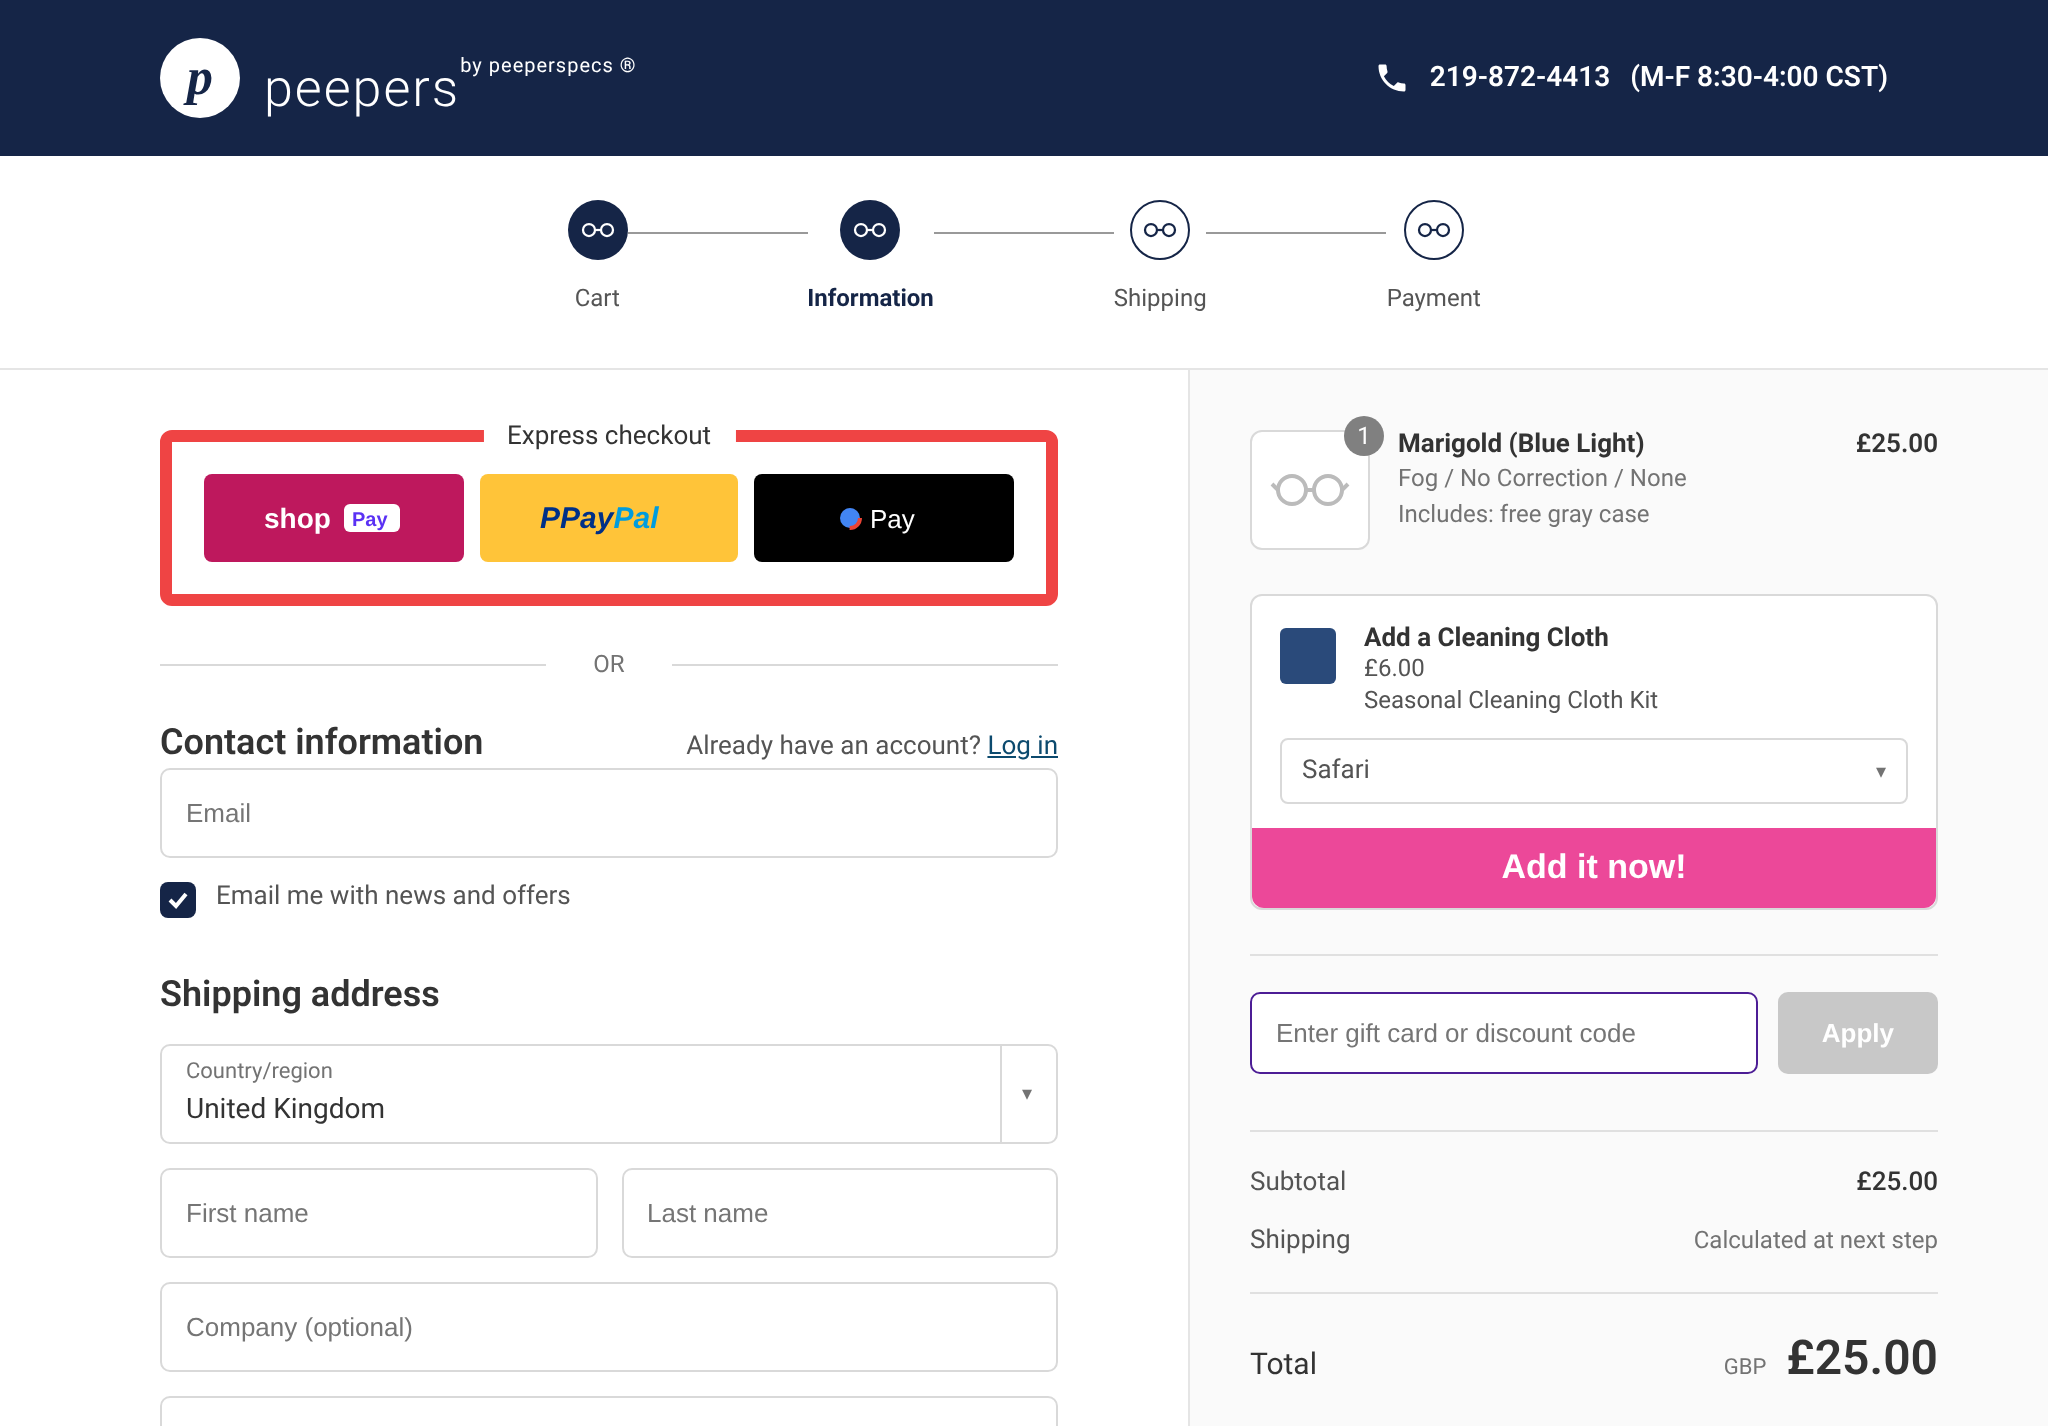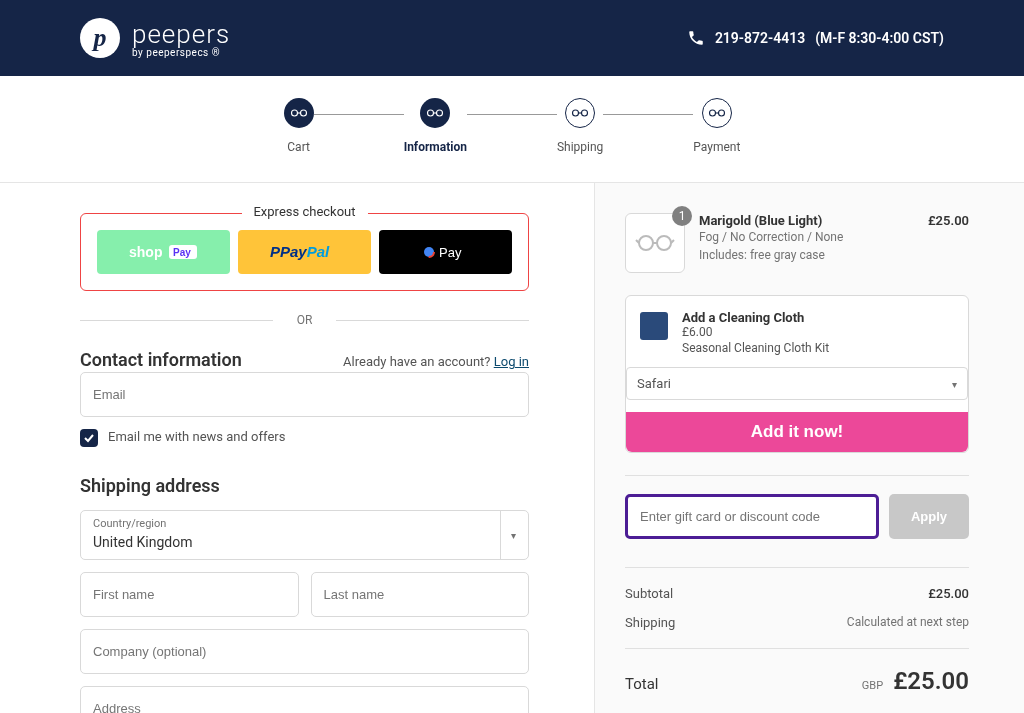--- a/index.html
+++ b/index.html
@@ -1,40 +1,40 @@
 <!DOCTYPE html>
 <html><head>
 <meta charset="utf-8">
 <style>
 * { box-sizing: border-box; margin: 0; padding: 0; }
 body { font-family: -apple-system, BlinkMacSystemFont, "Segoe UI", Roboto, sans-serif; color: #333; background: #fff; }
 .header { background: #152547; color: #fff; padding: 18px 80px; display: flex; justify-content: space-between; align-items: center; }
 .logo-wrap { display: flex; align-items: center; gap: 12px; }
 .logo-circle { width: 40px; height: 40px; background: #fff; border-radius: 50%; display: flex; align-items: center; justify-content: center; font-family: serif; font-style: italic; font-size: 26px; color: #152547; font-weight: bold; }
-.logo-text { display: flex; flex-direction: column; }
+.logo-text { display: flex; flex-direction: row; margin-top: 12px; }
 .logo-main { font-size: 26px; letter-spacing: 1px; font-weight: 300; }
 .logo-sub { font-size: 10px; letter-spacing: 0.5px; margin-top: -2px; }
 .phone-wrap { display: flex; align-items: center; gap: 10px; font-size: 14px; font-weight: 600; }
 .phone-icon { width: 18px; height: 18px; }
 .progress { display: flex; align-items: center; justify-content: center; padding: 22px 0 28px; border-bottom: 1px solid #e5e5e5; }
 .step { display: flex; flex-direction: column; align-items: center; gap: 12px; }
 .step-circle { width: 30px; height: 30px; border-radius: 50%; display: flex; align-items: center; justify-content: center; }
 .step-circle.active { background: #152547; }
 .step-circle.inactive { border: 1px solid #152547; background: #fff; }
 .step-label { font-size: 12px; color: #555; }
 .step-label.bold { font-weight: 700; color: #152547; }
 .connector { width: 90px; height: 1px; background: #999; margin-bottom: 24px; }
 .main { display: flex; }
 .left { flex: 1; padding: 30px 65px 30px 80px; }
 .right { width: 430px; padding: 30px 55px 30px 30px; border-left: 1px solid #e5e5e5; background: #fafafa; }
-.express-box { border: 1px solid #ef4444; border-radius: 6px; padding: 16px; margin-bottom: 22px; position: relative; }
+.express-box { border: 6px solid #ef4444; border-radius: 6px; padding: 16px; margin-bottom: 22px; position: relative; }
 .express-title { position: absolute; top: -10px; left: 50%; transform: translateX(-50%); background: #fff; padding: 0 12px; font-size: 13px; color: #333; }
 .pay-buttons { display: flex; gap: 8px; }
 .pay-btn { flex: 1; height: 44px; border-radius: 4px; border: none; display: flex; align-items: center; justify-content: center; cursor: pointer; }
-.shoppay { background: #86efac; }
+.shoppay { background: #be185d; }
 .paypal { background: #ffc439; }
 .gpay { background: #000; }
 .divider-or { text-align: center; font-size: 12px; color: #737373; margin: 22px 0; position: relative; }
 .divider-or::before, .divider-or::after { content: ""; position: absolute; top: 50%; width: 43%; height: 1px; background: #d9d9d9; }
 .divider-or::before { left: 0; }
 .divider-or::after { right: 0; }
 .section-head { display: flex; justify-content: space-between; align-items: baseline; margin-bottom: 2px; }
 .section-title { font-size: 18px; font-weight: 600; color: #333; }
 .login-text { font-size: 13px; color: #545454; }
 .login-link { color: #0c4a6e; cursor: pointer; text-decoration: underline; }
@@ -54,24 +54,24 @@
 .item-details { flex: 1; }
 .item-name { font-weight: 700; font-size: 13px; color: #333; }
 .item-sub { font-size: 12px; color: #737373; line-height: 1.5; }
 .item-price { font-weight: 600; font-size: 13px; }
 .upsell-card { border: 1px solid #d9d9d9; border-radius: 6px; padding: 14px 0 0; background: #fff; margin-bottom: 22px; }
 .upsell-top { display: flex; gap: 14px; padding: 0 14px 12px; }
 .upsell-thumb { width: 28px; height: 28px; background: #2a4a7a; border-radius: 3px; margin-top: 2px; }
 .upsell-name { font-weight: 700; font-size: 13px; }
 .upsell-price { font-size: 12px; color: #545454; }
 .upsell-desc { font-size: 12px; color: #545454; margin-top: 2px; }
-.upsell-select { margin: 0 0 0; border: 1px solid #d9d9d9; border-radius: 4px; padding: 8px 10px; font-size: 13px; color: #545454; position: relative; }
+.upsell-select { margin: 0 14px 0; border: 1px solid #d9d9d9; border-radius: 4px; padding: 8px 10px; font-size: 13px; color: #545454; position: relative; }
 .upsell-btn { width: 100%; background: #ec4899; color: #fff; border: none; padding: 10px; font-size: 17px; font-weight: 600; border-radius: 0 0 6px 6px; cursor: pointer; margin-top: 12px; }
 .discount-row { display: flex; gap: 10px; margin-bottom: 28px; }
-.discount-input { flex: 1; border: 3px solid #4c1d95; border-radius: 5px; padding: 12px; font-size: 13px; color: #737373; background: #fff; }
+.discount-input { flex: 1; border: 1px solid #4c1d95; border-radius: 5px; padding: 12px; font-size: 13px; color: #737373; background: #fff; }
 .apply-btn { background: #c8c8c8; color: #fff; border: none; border-radius: 5px; padding: 0 22px; font-size: 13px; font-weight: 600; cursor: pointer; }
 .summary-row { display: flex; justify-content: space-between; font-size: 13px; color: #545454; margin-bottom: 14px; }
 .summary-row .value { color: #333; font-weight: 500; }
 .hr { border: none; border-top: 1px solid #e0e0e0; margin: 18px 0; }
 .total-row { display: flex; justify-content: space-between; align-items: baseline; margin-bottom: 28px; }
 .total-label { font-size: 15px; color: #333; }
 .total-right { display: flex; align-items: baseline; gap: 10px; }
 .currency { font-size: 11px; color: #737373; }
 .total-amount { font-size: 24px; font-weight: 600; color: #333; }
 .glasses-svg { width: 18px; height: 18px; }

